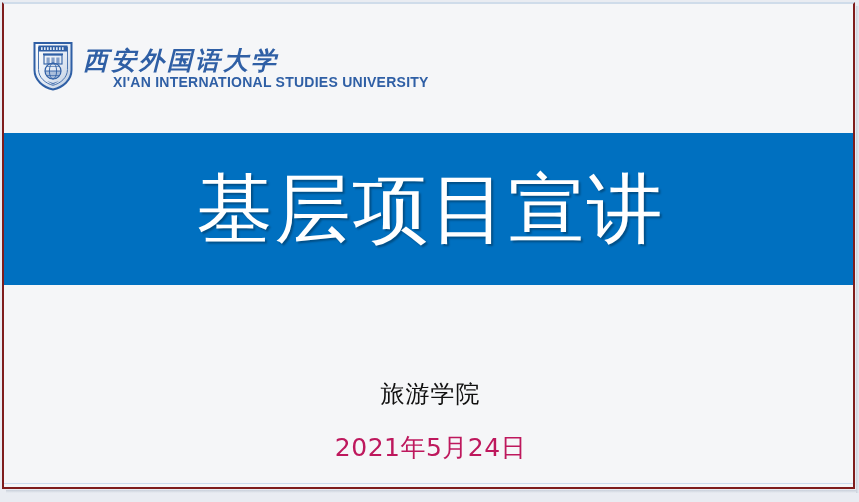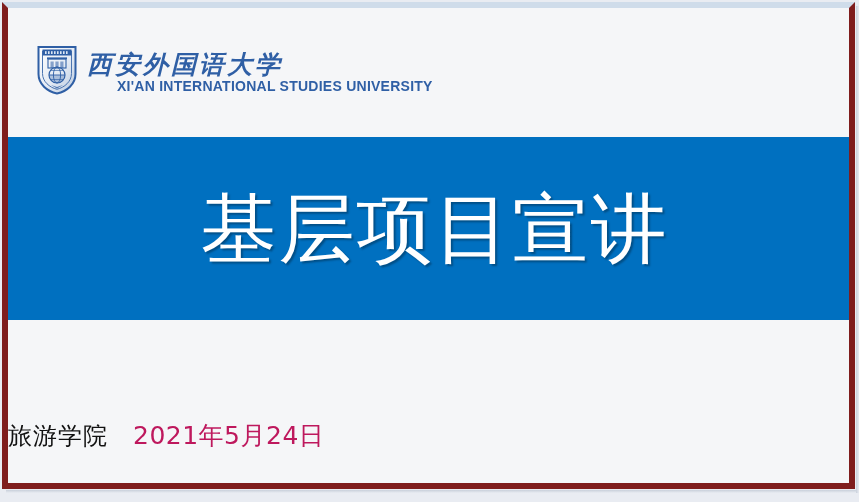--- a/index.html
+++ b/index.html
@@ -21,21 +21,21 @@
     background: #e9ecf2;
   }
 
   .slide-canvas {
     position: absolute;
     left: 2px;
     top: 2px;
     width: 853px;
     height: 487px;
     background: #f5f6f8;
-    border: 6px solid #7f1d1d;
+    border: 2px solid #7f1d1d;
     border-top-color: #cfdcea;
     overflow: hidden;
   }
 
   .slide-shadow-right {
     position: absolute;
     left: 856px;
     top: 6px;
     width: 3px;
     height: 487px;
@@ -115,21 +115,21 @@
     white-space: nowrap;
     margin-left: 30px;
   }
 
   
   .title-band {
     position: absolute;
     left: 0;
     top: 129px;
     width: 853px;
-    height: 183px;
+    height: 152px;
     background: #0070c0;
     display: flex;
     align-items: center;
     justify-content: center;
   }
 
   .slide-title {
     font-family: "DejaVu Sans", "Liberation Sans", sans-serif;
     font-size: 76px;
     line-height: 1;
@@ -141,20 +141,21 @@
   }
 
   
   .footer-block {
     position: absolute;
     left: 0;
     top: 338px;
     width: 853px;
     height: 141px;
     display: flex;
+    flex-direction: column;
     align-items: center;
     padding-top: 38px;
     gap: 25px;
   }
 
   .org-line {
     font-family: "DejaVu Sans", "Liberation Sans", sans-serif;
     font-size: 24px;
     line-height: 28px;
     color: #111111;

